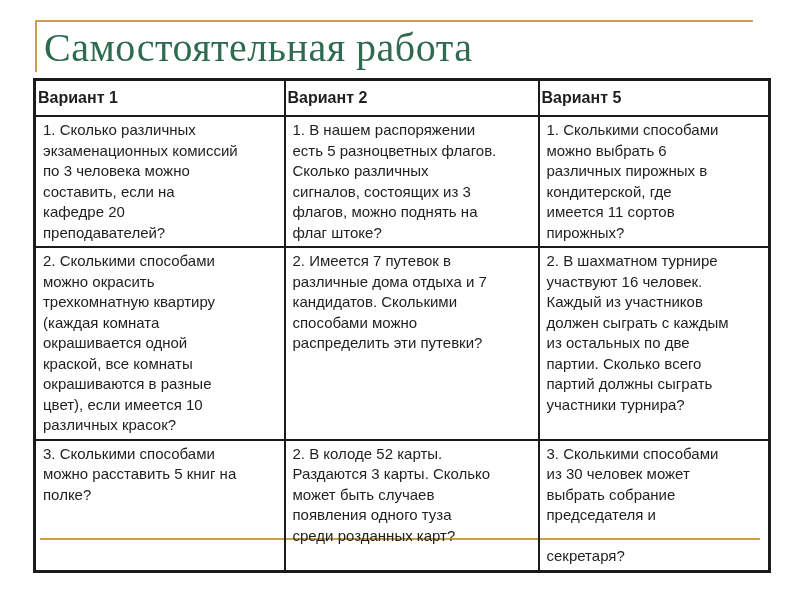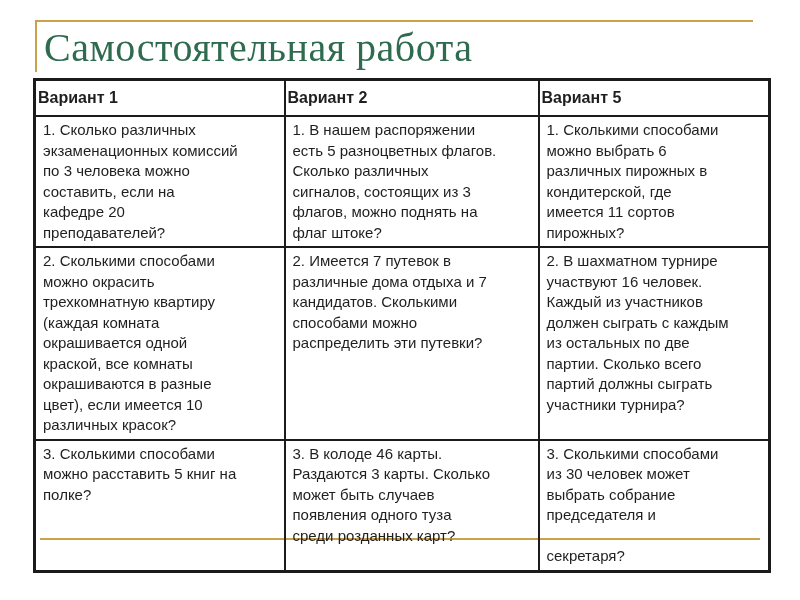--- a/index.html
+++ b/index.html
@@ -132,21 +132,21 @@
 должен сыграть с каждым
 из остальных по две
 партии. Сколько всего
 партий должны сыграть
 участники турнира?</td>
       </tr>
       <tr class="row-3">
         <td>3. Сколькими способами
 можно расставить 5 книг на
 полке?</td>
-        <td>3. В колоде 46 карты.
+        <td>2. В колоде 52 карты.
 Раздаются 3 карты. Сколько
 может быть случаев
 появления одного туза
 среди розданных карт?</td>
         <td>3. Сколькими способами
 из 30 человек может
 выбрать собрание
 председателя и
 
 секретаря?</td>

